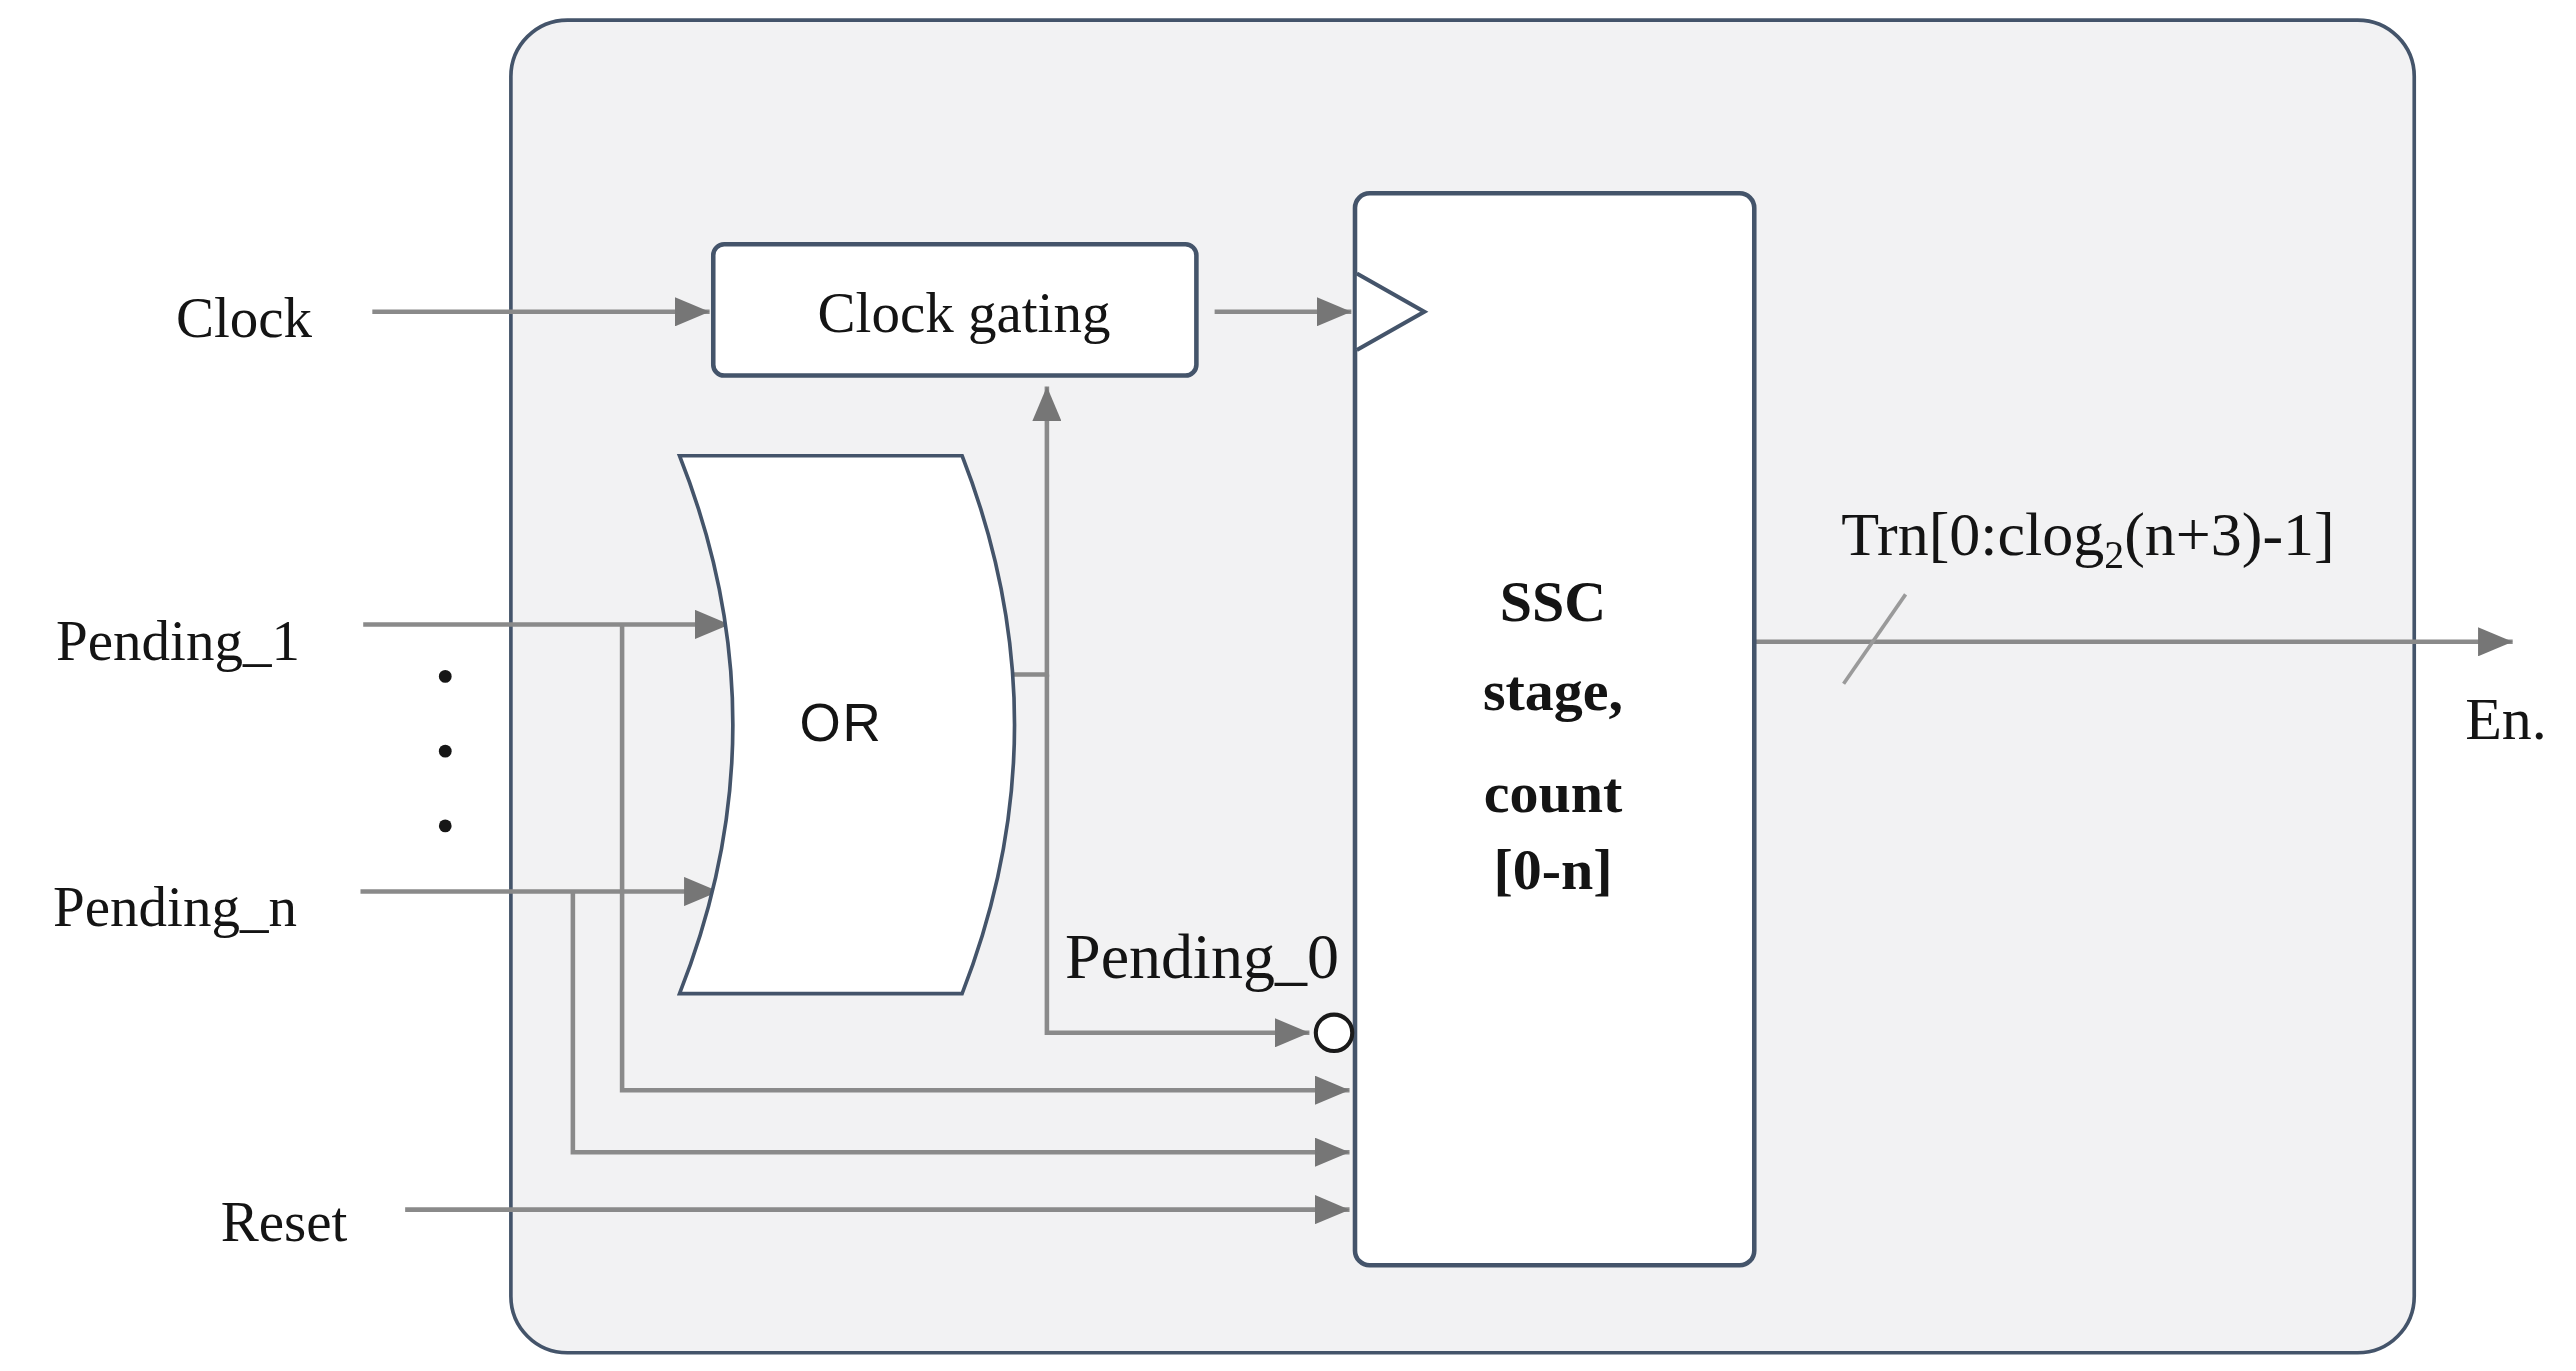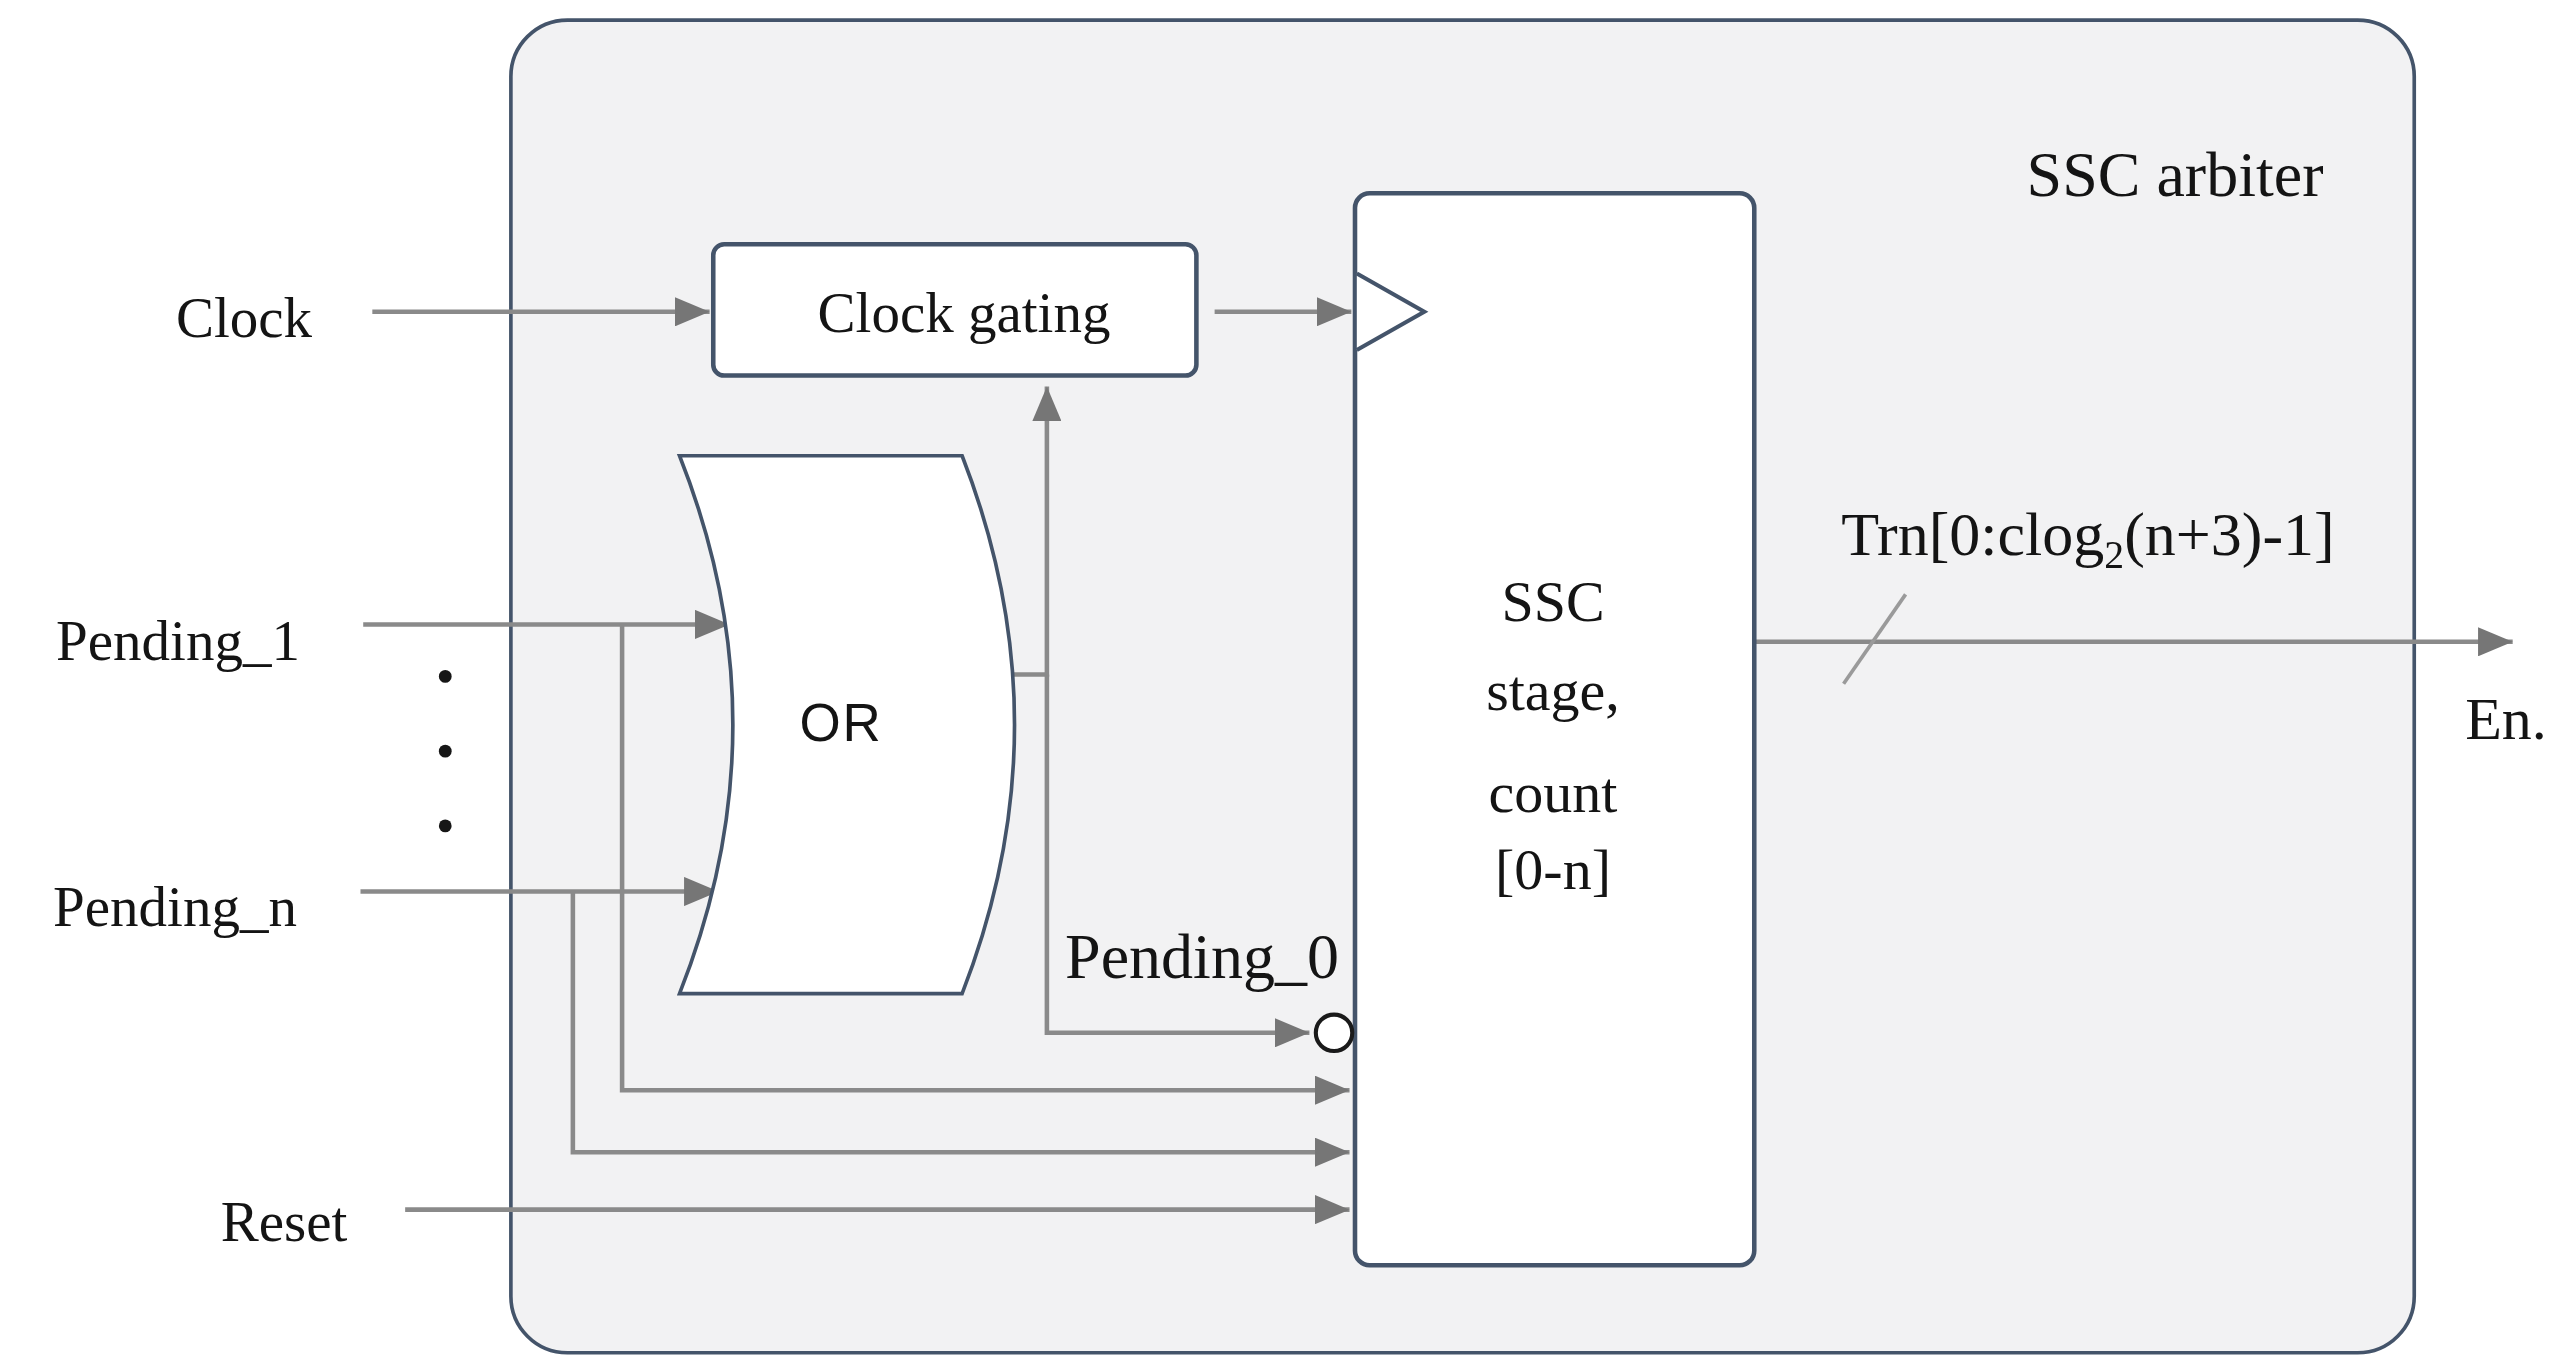--- a/index.html
+++ b/index.html
@@ -24,21 +24,21 @@
   .label{
     position:absolute;
     transform:translate(-50%,-50%);
     color:var(--ink);
     white-space:nowrap;
     font-family:"Liberation Serif", serif;
     line-height:1;
   }
   .lbl-62{font-size:57px;}
   .lbl-60{font-size:64px;}
-  .lbl-64{font-size:58px;}
+  .lbl-64{font-size:58px;font-weight:bold;}
   .lbl-66{font-size:60px;}
   .lbl-68{font-size:62px;}
   .lbl-70{font-size:64px;}
   .sans{font-family:"Liberation Sans", sans-serif;font-size:53px;letter-spacing:1.8px;}
   .trn sub{font-size:64%;line-height:0;}
   .shape-fill-panel{fill:var(--panel);stroke:var(--outline);}
   .shape-fill-block{fill:var(--block);stroke:var(--outline);}
   .wire{stroke:var(--wire);stroke-width:5;fill:none;}
   .thinwire{stroke:#9a9a9a;stroke-width:4;fill:none;}
   .dot{fill:#161616;}
@@ -81,21 +81,20 @@
 
     <path d="M1488,300 L1562,342 L1488,384" fill="var(--block)" stroke="var(--outline)" stroke-width="4.5"></path>
 
     <circle cx="1463" cy="1133" r="20" fill="#ffffff" stroke="#1a1a1a" stroke-width="4.5"></circle>
 
     <circle class="dot" cx="488" cy="742" r="7"></circle>
     <circle class="dot" cx="488" cy="824" r="7"></circle>
     <circle class="dot" cx="488" cy="906" r="7"></circle>
   </svg>
 
-  <div class="label lbl-70" style="left:2175px;top:175px;">SSC arbiter</div>
 
   <div class="label lbl-62" style="left:244px;top:317px;">Clock</div>
 
   <div class="label lbl-62" style="left:178px;top:640px;">Pending_1</div>
 
   <div class="label lbl-62" style="left:175px;top:906px;">Pending_n</div>
 
   <div class="label lbl-62" style="left:284px;top:1213px;margin-top:8px;">Reset</div>
 
   <div class="label lbl-62" style="left:964px;top:312px;">Clock gating</div>

